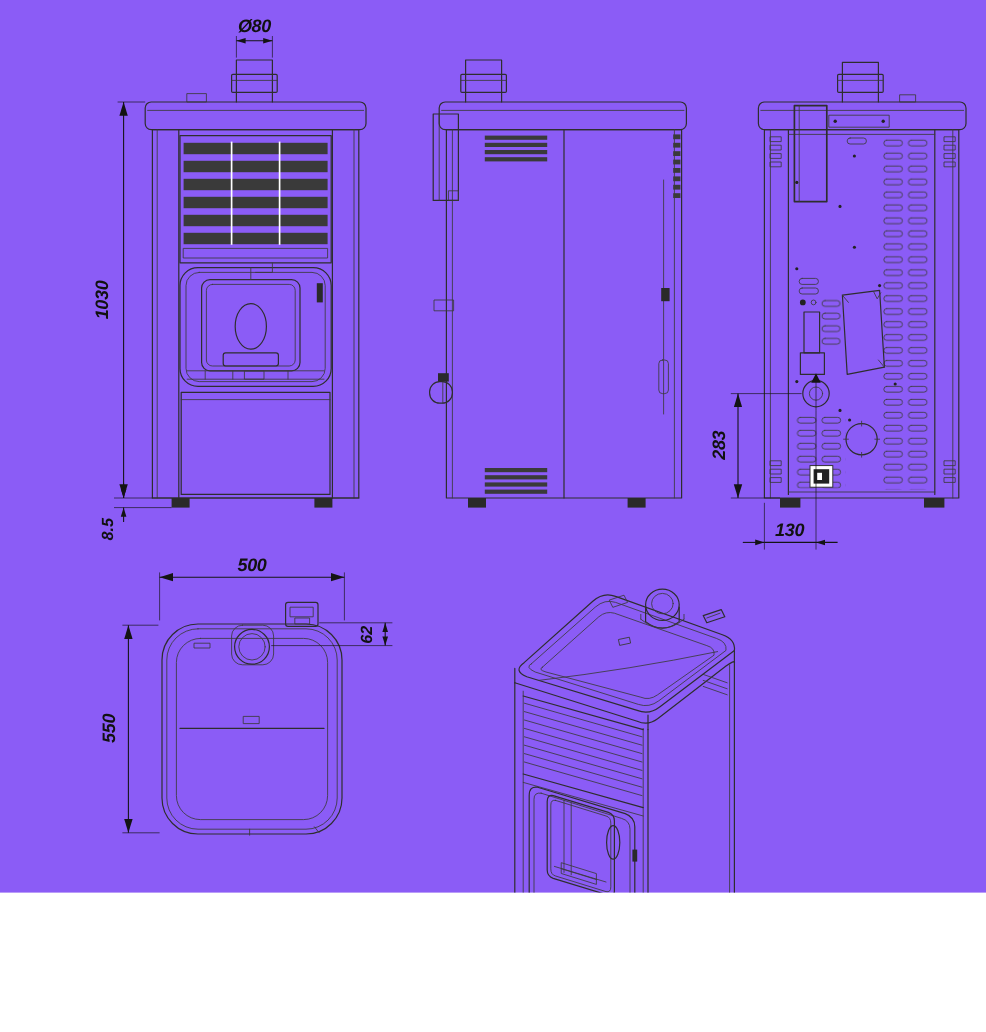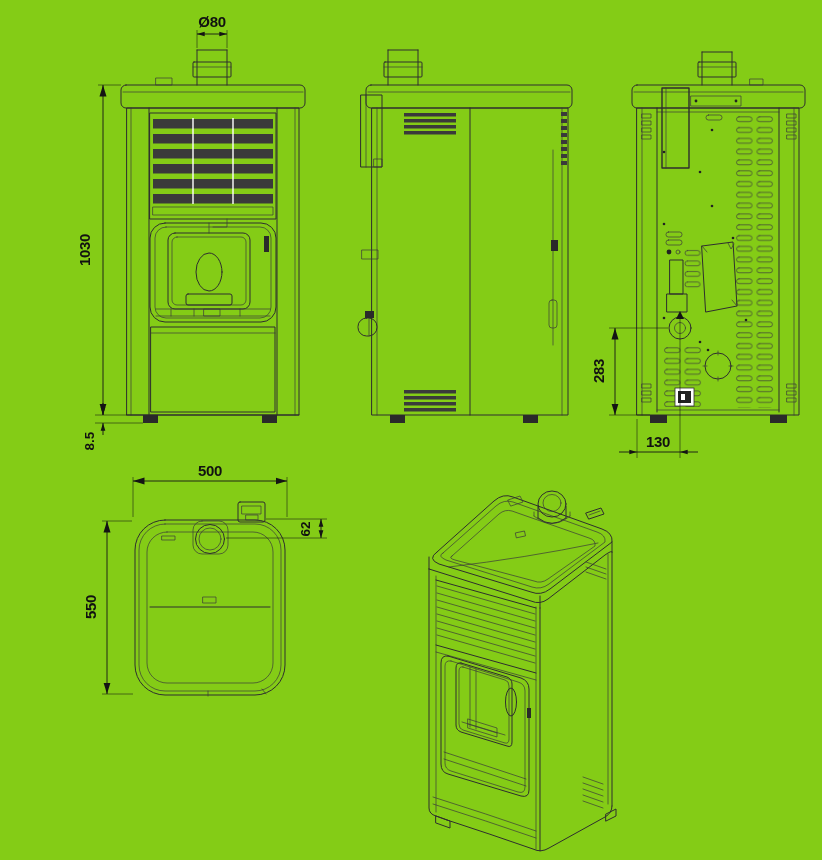--- a/index.html
+++ b/index.html
@@ -1,16 +1,16 @@
 <!DOCTYPE html>
 <html><head>
 <meta charset="utf-8">
 <style>
   html,body{margin:0;padding:0;background:#fff;}
-  .sheet{width:822px;height:860px;background:#84cc16;position:relative;overflow:hidden;}
+  .sheet{width:822px;height:744px;background:#8b5cf6;position:relative;overflow:hidden;font-style:italic;}
   svg{display:block;}
   .ln{fill:none;stroke:#2e2e2e;stroke-width:1;stroke-linecap:round;stroke-linejoin:round;}
   .lnb{fill:none;stroke:#2e2e2e;stroke-width:1.4;stroke-linejoin:round;}
   .ln2{fill:none;stroke:#3a3a3a;stroke-width:0.7;stroke-linecap:round;stroke-linejoin:round;}
   .louv{fill:#3a3a3a;stroke:none;}
   .foot{fill:#2a2a2a;stroke:none;}
   .dim{fill:none;stroke:#141414;stroke-width:0.9;}
   .dime{fill:none;stroke:#141414;stroke-width:0.55;}
   .dimtxt{font-family:"Liberation Sans",sans-serif;font-size:15px;font-weight:700;fill:#111;letter-spacing:-0.3px;}
   .dimtxts{font-family:"Liberation Sans",sans-serif;font-size:13.5px;font-weight:700;fill:#111;}

